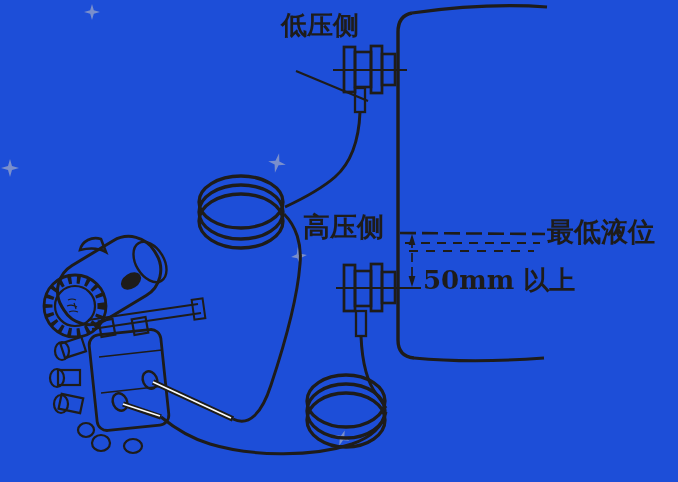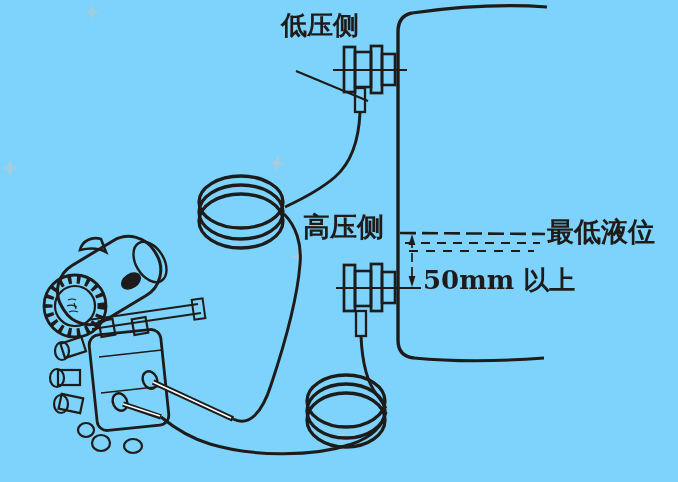--- a/index.html
+++ b/index.html
@@ -3,21 +3,21 @@
 <meta charset="utf-8">
 <style>
   html,body{margin:0;padding:0;}
   body{
     font-family:"DejaVu Serif","Liberation Serif",serif;
     background:#ffffff;
   }
   #stage{
     position:relative;
     width:678px;height:482px;
-    background:#7dd3fc;
+    background:#1d4ed8;
     overflow:hidden;
     text-align:right;
   }
   svg{display:block;}
   .ink{stroke:#1e1c1a;fill:none;}
   text.lbl{
     fill:#1e1c1a;
     font-weight:700;
     font-family:"DejaVu Serif","Liberation Serif",serif;
   }

